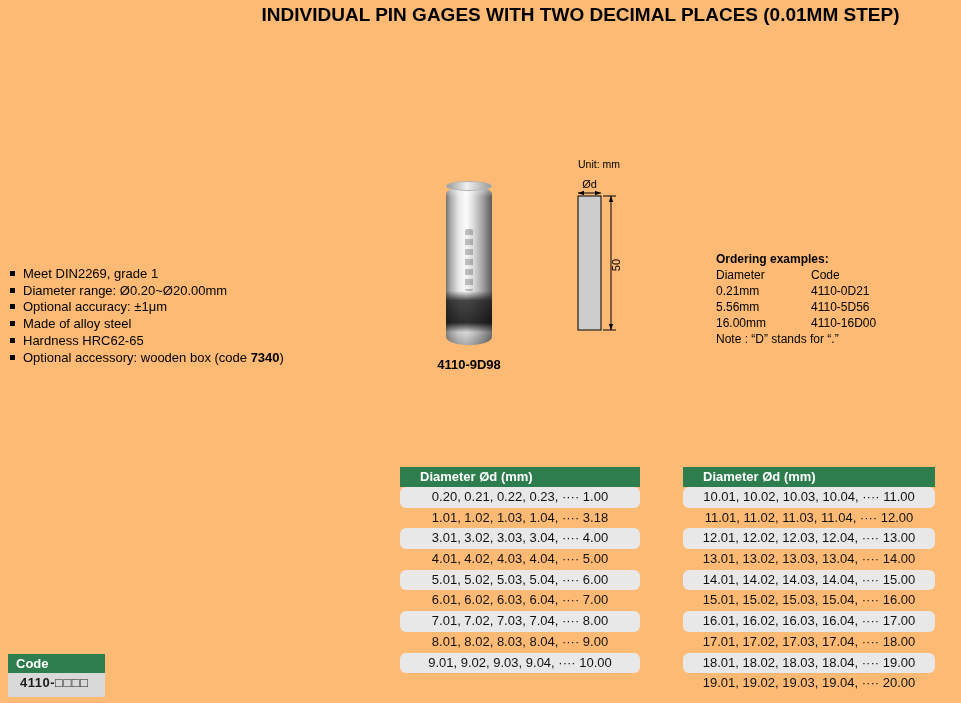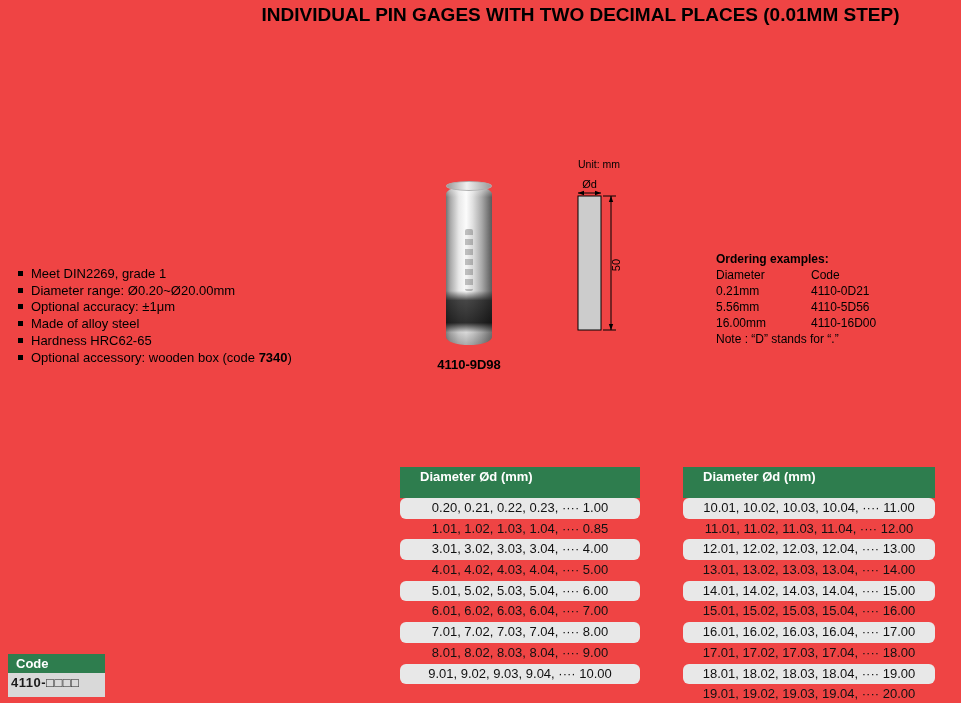--- a/index.html
+++ b/index.html
@@ -1,27 +1,27 @@
 <!DOCTYPE html>
 <html style="--accent-green: #2e7d4e; --row-stripe: #e8e8e8; --code-value-bg: #d9d9d9;"><head>
 <meta charset="utf-8">
 <style>
   * { margin:0; padding:0; box-sizing:border-box; }
   html, body { background:#ffffff; }
   body { font-family:"Liberation Sans", sans-serif; color:#000; }
 
-  .page { position:relative; width:961px; height:703px; background:#ef4444; overflow:hidden; }
+  .page { position:relative; width:961px; height:703px; background:#fdba74; overflow:hidden; }
 
   .title {
     position:absolute; top:4px; left:200px; width:761px;
     text-align:center; font-size:19px; font-weight:bold; white-space:nowrap;
   }
 
   
-  .features { position:absolute; left:18px; top:265px; list-style:none; font-size:13px; }
+  .features { position:absolute; left:10px; top:265px; list-style:none; font-size:13px; }
   .features li { display:flex; align-items:center; height:16.8px; white-space:nowrap; }
   .bullet { width:5px; height:5px; background:#000; margin-right:8px; flex:none; }
 
   
   .pin-wrap { position:absolute; left:446px; top:181px; width:46px; height:164px; }
   .pin-top {
     position:absolute; left:0; top:0; width:46px; height:10px; border-radius:50%;
     background:linear-gradient(to right, #9a9a9a, #f0f0f0 45%, #9a9a9a);
     border:1px solid #b0b0b0; z-index:2;
   }
@@ -48,27 +48,27 @@
 
   
   .ordering { position:absolute; left:716px; top:224px; font-size:12px; line-height:16px;margin-top:27px; }
   .ord-title { font-weight:bold; }
   .ord-row { display:flex; }
   .ord-d { width:95px; }
 
   
   .code-panel { position:absolute; left:8px; top:654px; width:97px; font-size:13px; }
   .code-header { background:var(--accent-green, #2e7d4e); color:#fff; font-weight:bold; padding:2px 8px; height:19px; }
-  .code-value { background:var(--code-value-bg, #d9d9d9); color:#1a1a1a; font-weight:bold; padding:2px 3px; height:24px; letter-spacing:0.5px; }
+  .code-value { background:var(--code-value-bg, #d9d9d9); color:#1a1a1a; font-weight:bold; padding:2px 12px; height:24px; letter-spacing:0.5px; }
 
   
   .size-table { position:absolute; top:467px; font-size:13px; }
   .t-left  { left:400px; width:240px; }
   .t-right { left:683px; width:252px; }
-  .t-header { background:var(--accent-green, #2e7d4e); color:#fff; font-weight:bold; height:31px; line-height:20px; padding-left:20px; }
+  .t-header { background:var(--accent-green, #2e7d4e); color:#fff; font-weight:bold; height:20px; line-height:20px; padding-left:20px; }
   .t-row { height:20.7px; line-height:20.7px; text-align:center; white-space:nowrap; color:#111;border-radius:6px; }
   .size-table > .t-row:nth-child(even) { background:var(--row-stripe, #e8e8e8); }
 </style>
 </head>
 <body>
 
 <div class="page">
 
   <h1 class="title">INDIVIDUAL PIN GAGES WITH TWO DECIMAL PLACES (0.01MM STEP)</h1>
 
@@ -147,21 +147,21 @@
   </div>
 
   <div class="code-panel">
     <div class="code-header">Code</div>
     <div class="code-value">4110-□□□□</div>
   </div>
 
   <div class="size-table t-left">
     <div class="t-header">Diameter Ød (mm)</div>
     <div class="t-row">0.20, 0.21, 0.22, 0.23, ···· 1.00</div>
-    <div class="t-row">1.01, 1.02, 1.03, 1.04, ···· 0.85</div>
+    <div class="t-row">1.01, 1.02, 1.03, 1.04, ···· 3.18</div>
     <div class="t-row">3.01, 3.02, 3.03, 3.04, ···· 4.00</div>
     <div class="t-row">4.01, 4.02, 4.03, 4.04, ···· 5.00</div>
     <div class="t-row">5.01, 5.02, 5.03, 5.04, ···· 6.00</div>
     <div class="t-row">6.01, 6.02, 6.03, 6.04, ···· 7.00</div>
     <div class="t-row">7.01, 7.02, 7.03, 7.04, ···· 8.00</div>
     <div class="t-row">8.01, 8.02, 8.03, 8.04, ···· 9.00</div>
     <div class="t-row">9.01, 9.02, 9.03, 9.04, ···· 10.00</div>
   </div>
 
   <div class="size-table t-right">

